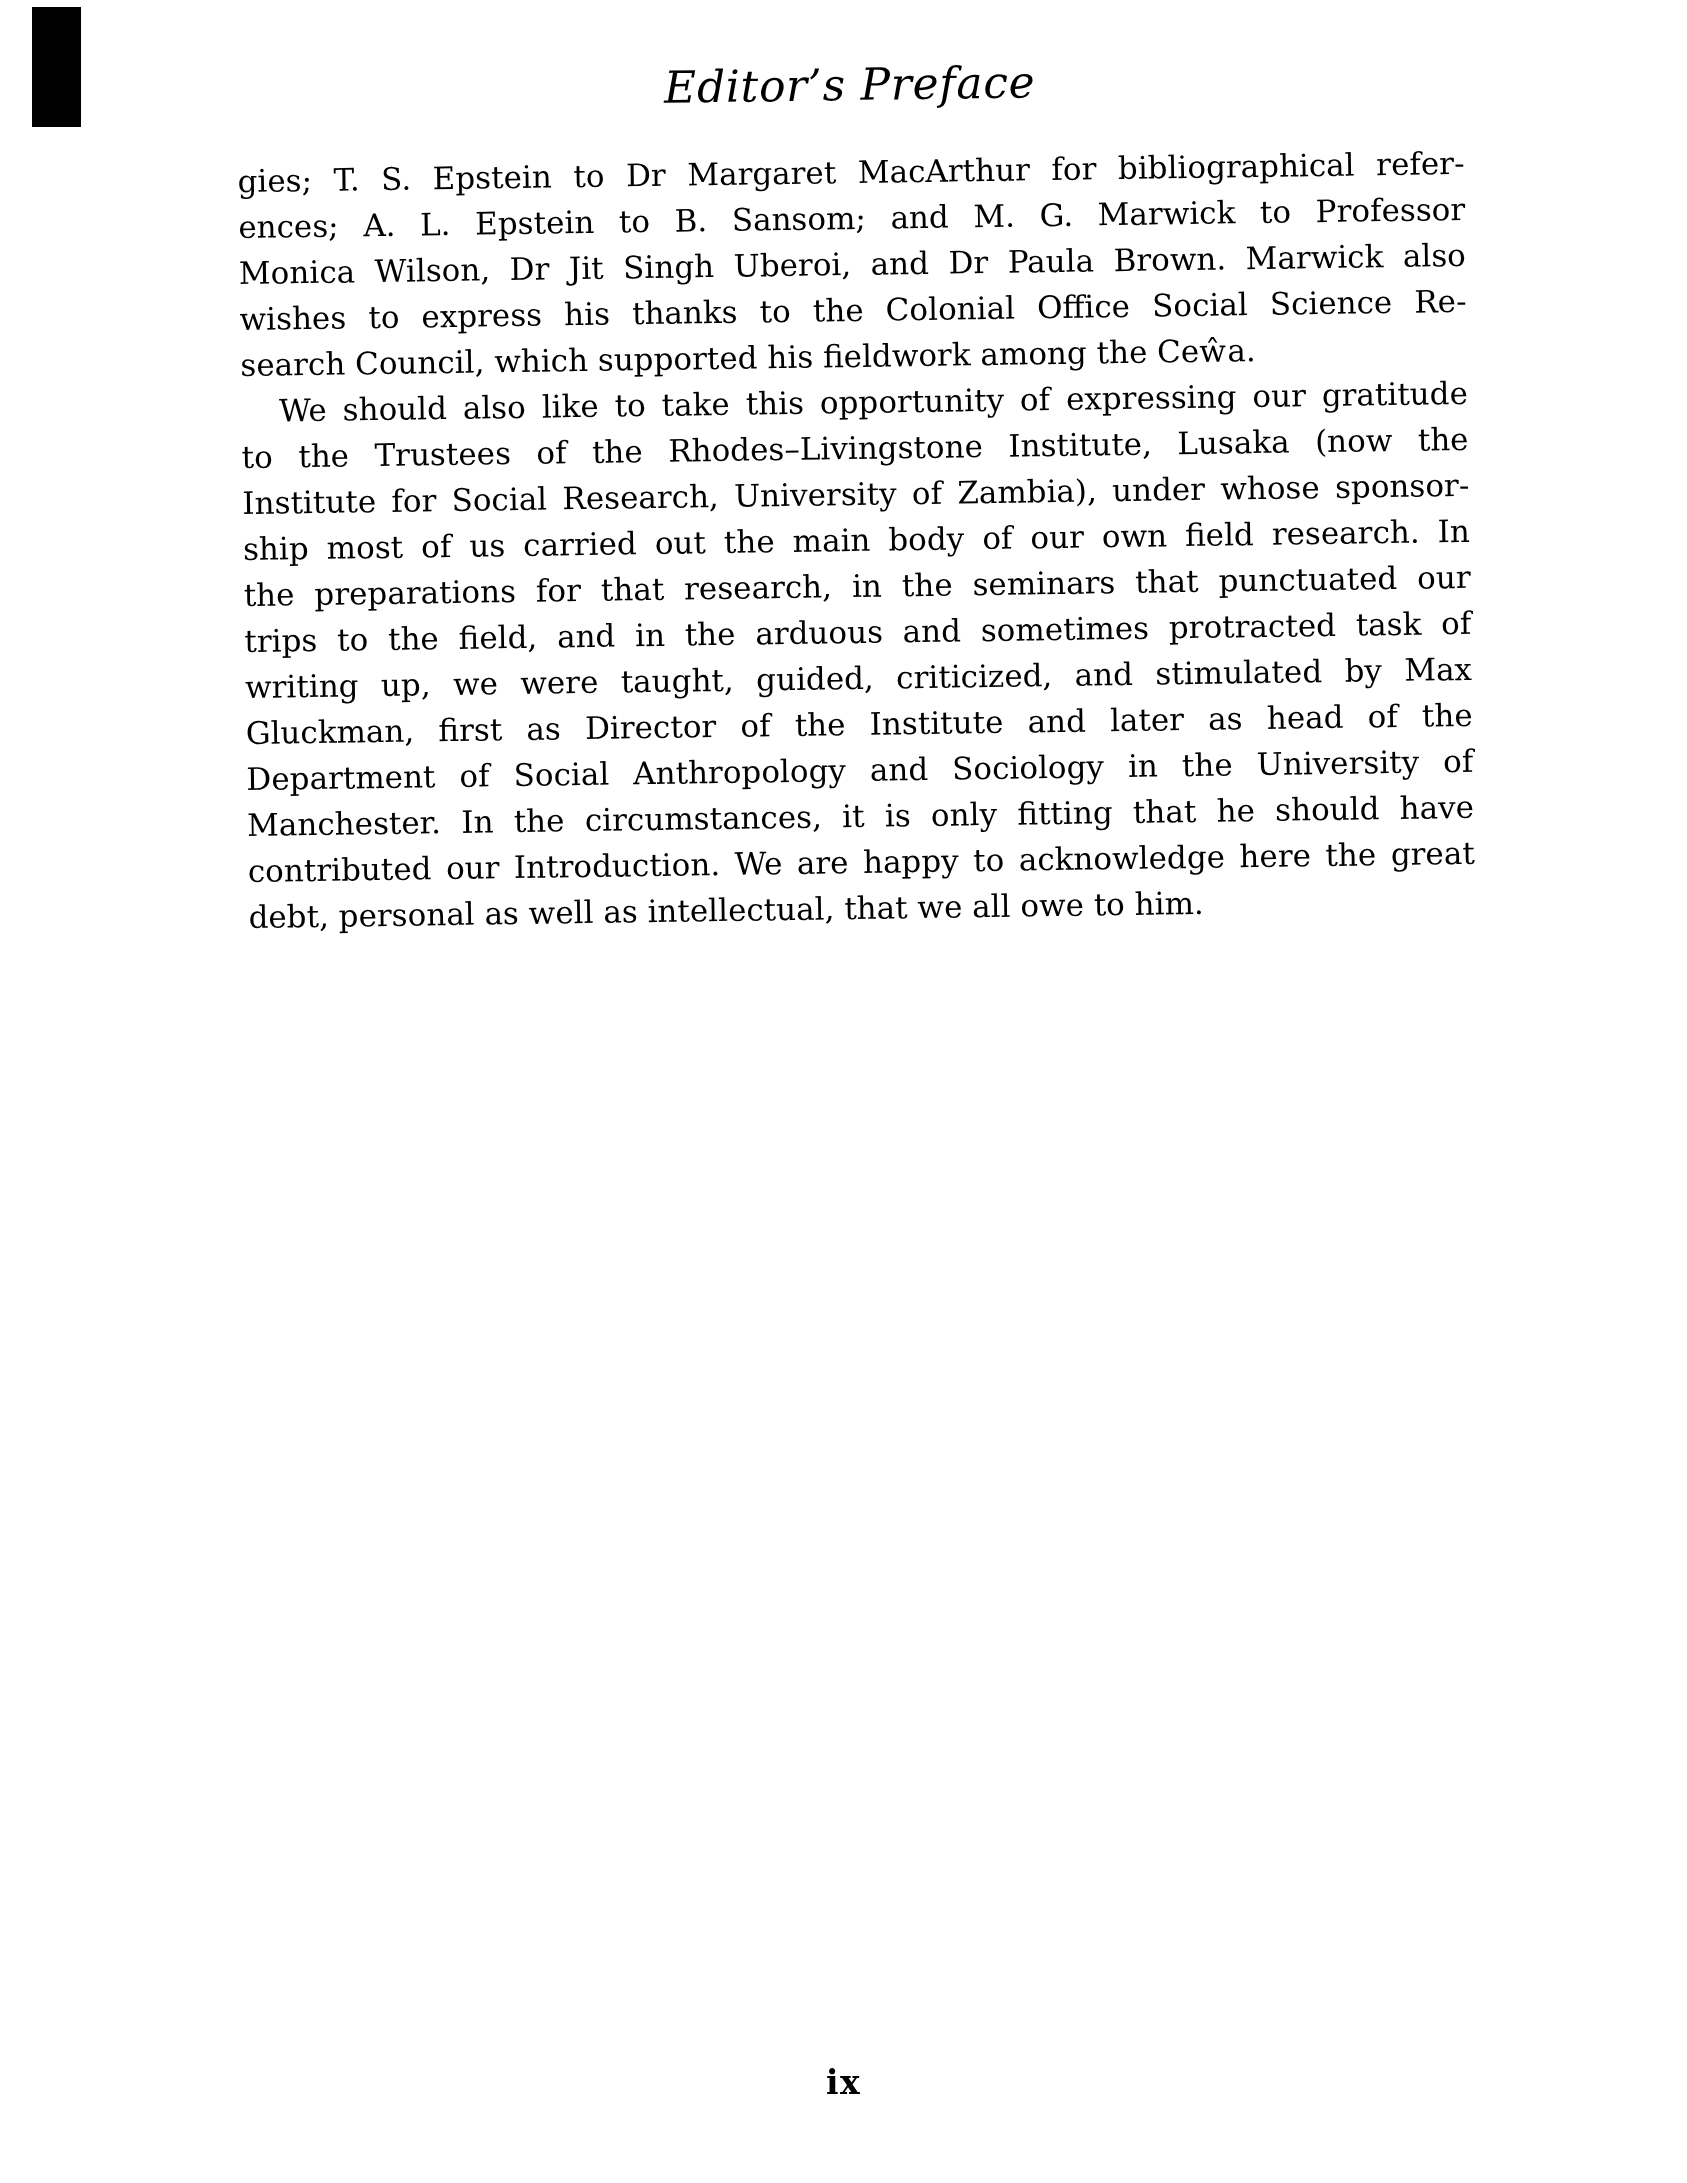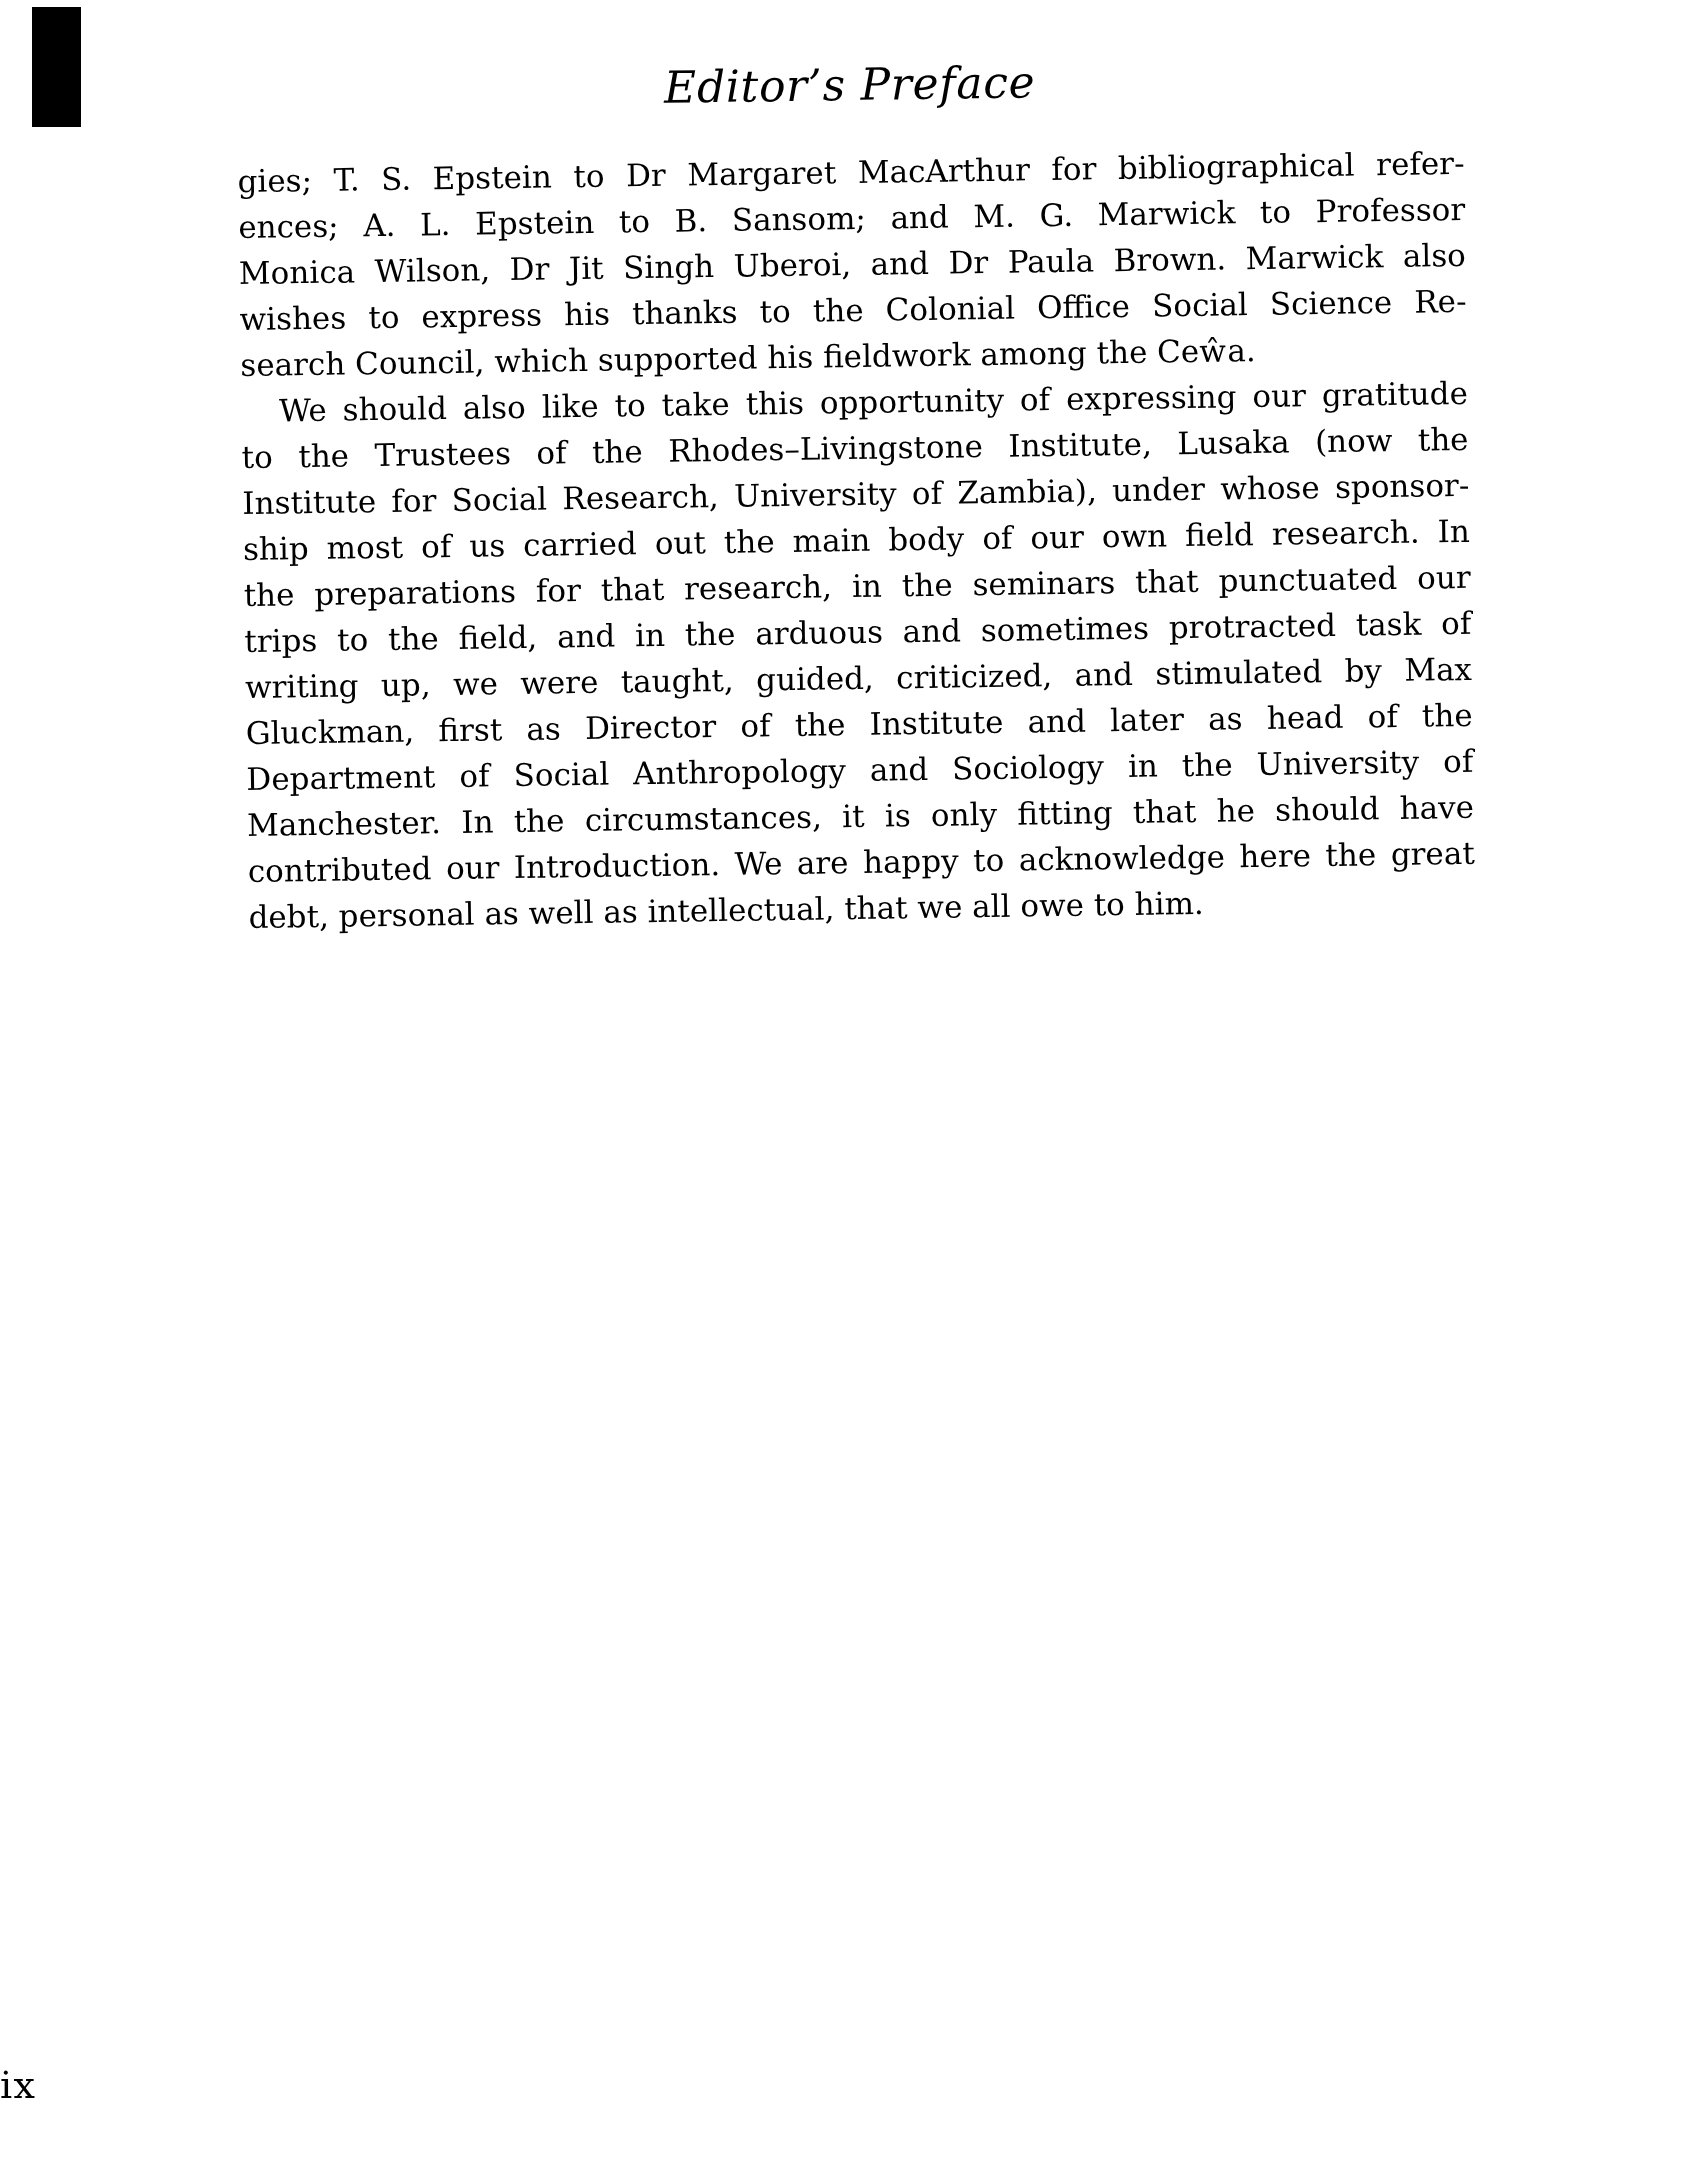--- a/index.html
+++ b/index.html
@@ -58,23 +58,23 @@
     text-align-last: justify;
   }
   .line.indented {
     text-indent: 38px;
   }
   .folio {
     position: absolute;
     left: 0;
     top: 2063px;
     width: 1687px;
-    text-align: left;
-    font-size: 38px;
-    font-weight: normal;
+    text-align: center;
+    font-size: 33px;
+    font-weight: bold;
     letter-spacing: 1.3px;
   }
 </style>
 </head>
 <body>
 
 <div class="page">
 
   <div class="scan-bar"></div>
 

